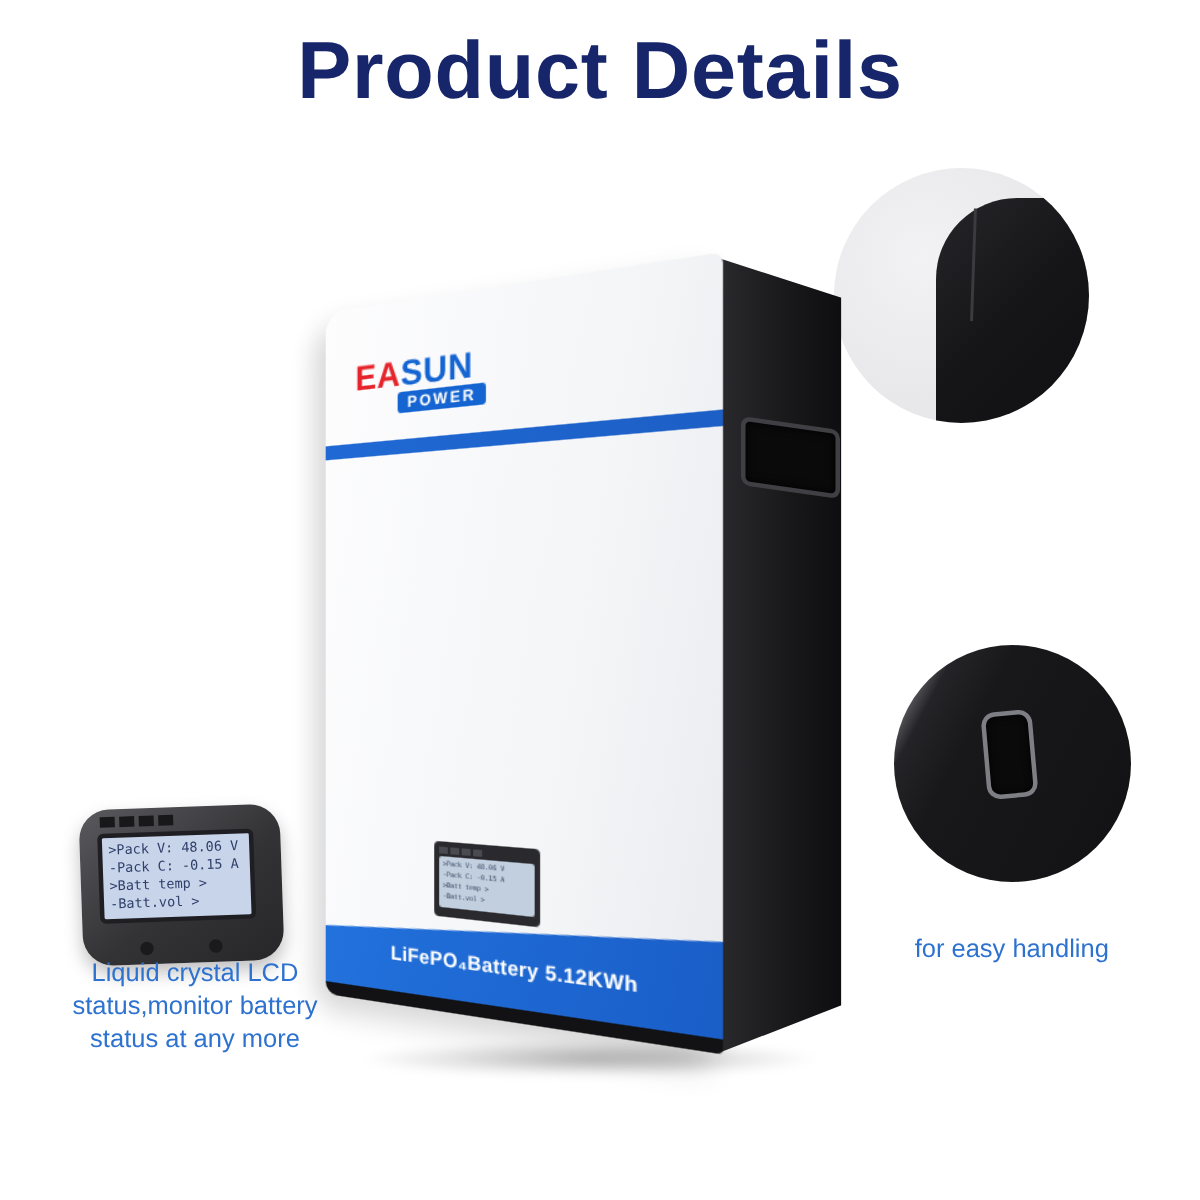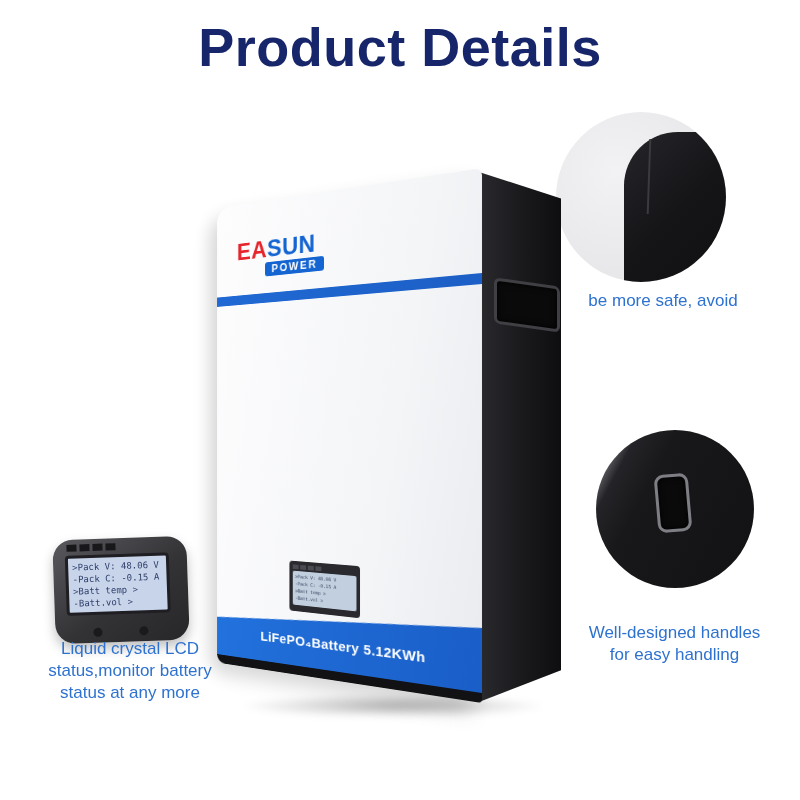--- a/index.html
+++ b/index.html
@@ -195,27 +195,25 @@
       <div>status at any more</div>
     </div>
   </div>
 
   <div>
     <div class="edge-circle">
       <div class="edge-corner"></div>
       <div class="edge-seam"></div>
     </div>
     <div class="caption caption-edge">
-      <div>be more safe, avoid</div>
     </div>
   </div>
 
   <div>
     <div class="handle-circle">
       <div class="handle-cutout"></div>
     </div>
     <div class="caption caption-handle">
-      <div>Well-designed handles</div>
       <div>for easy handling</div>
     </div>
   </div>
 
 </div>
 
 </body></html>

